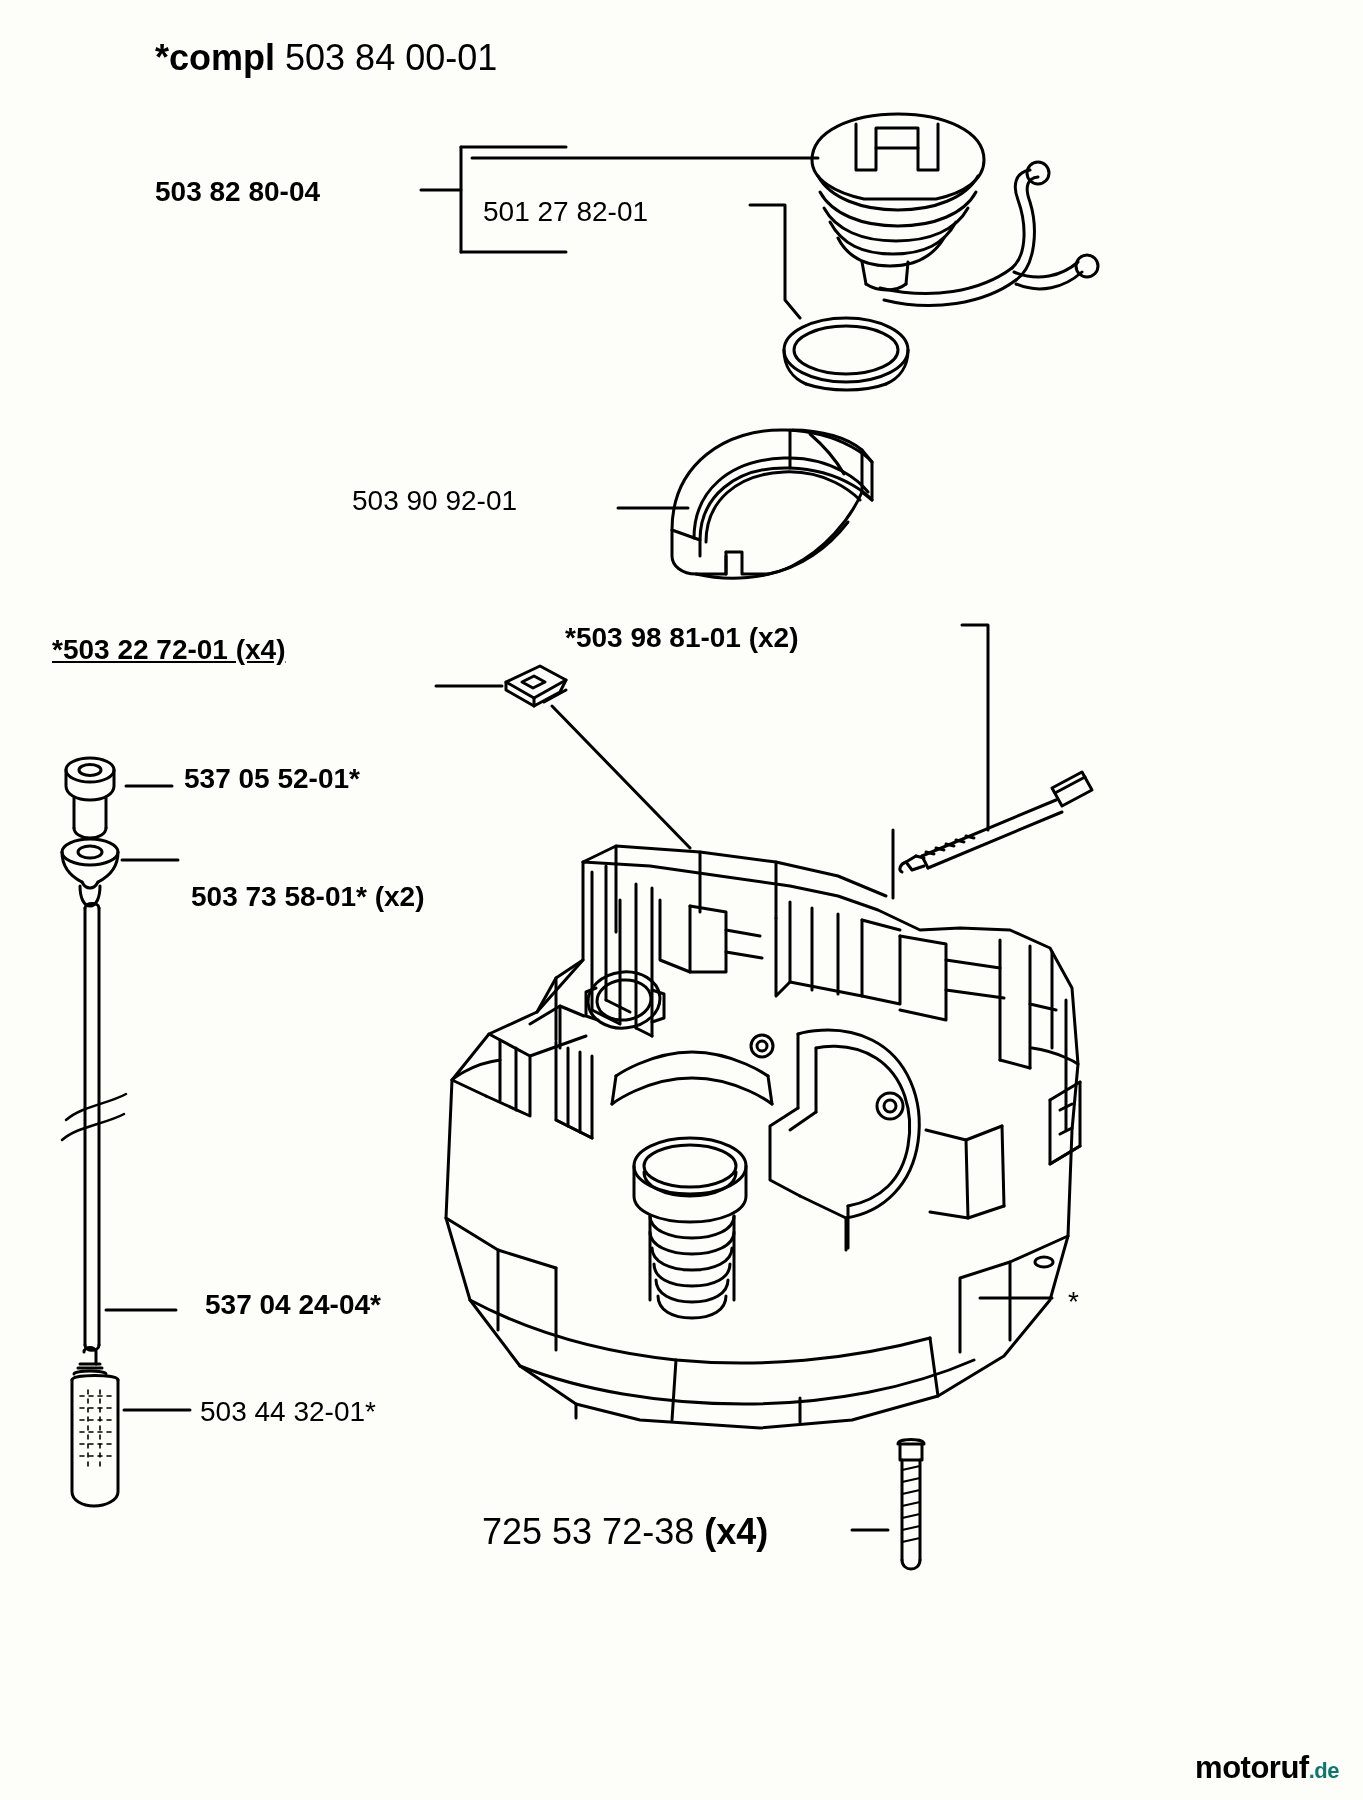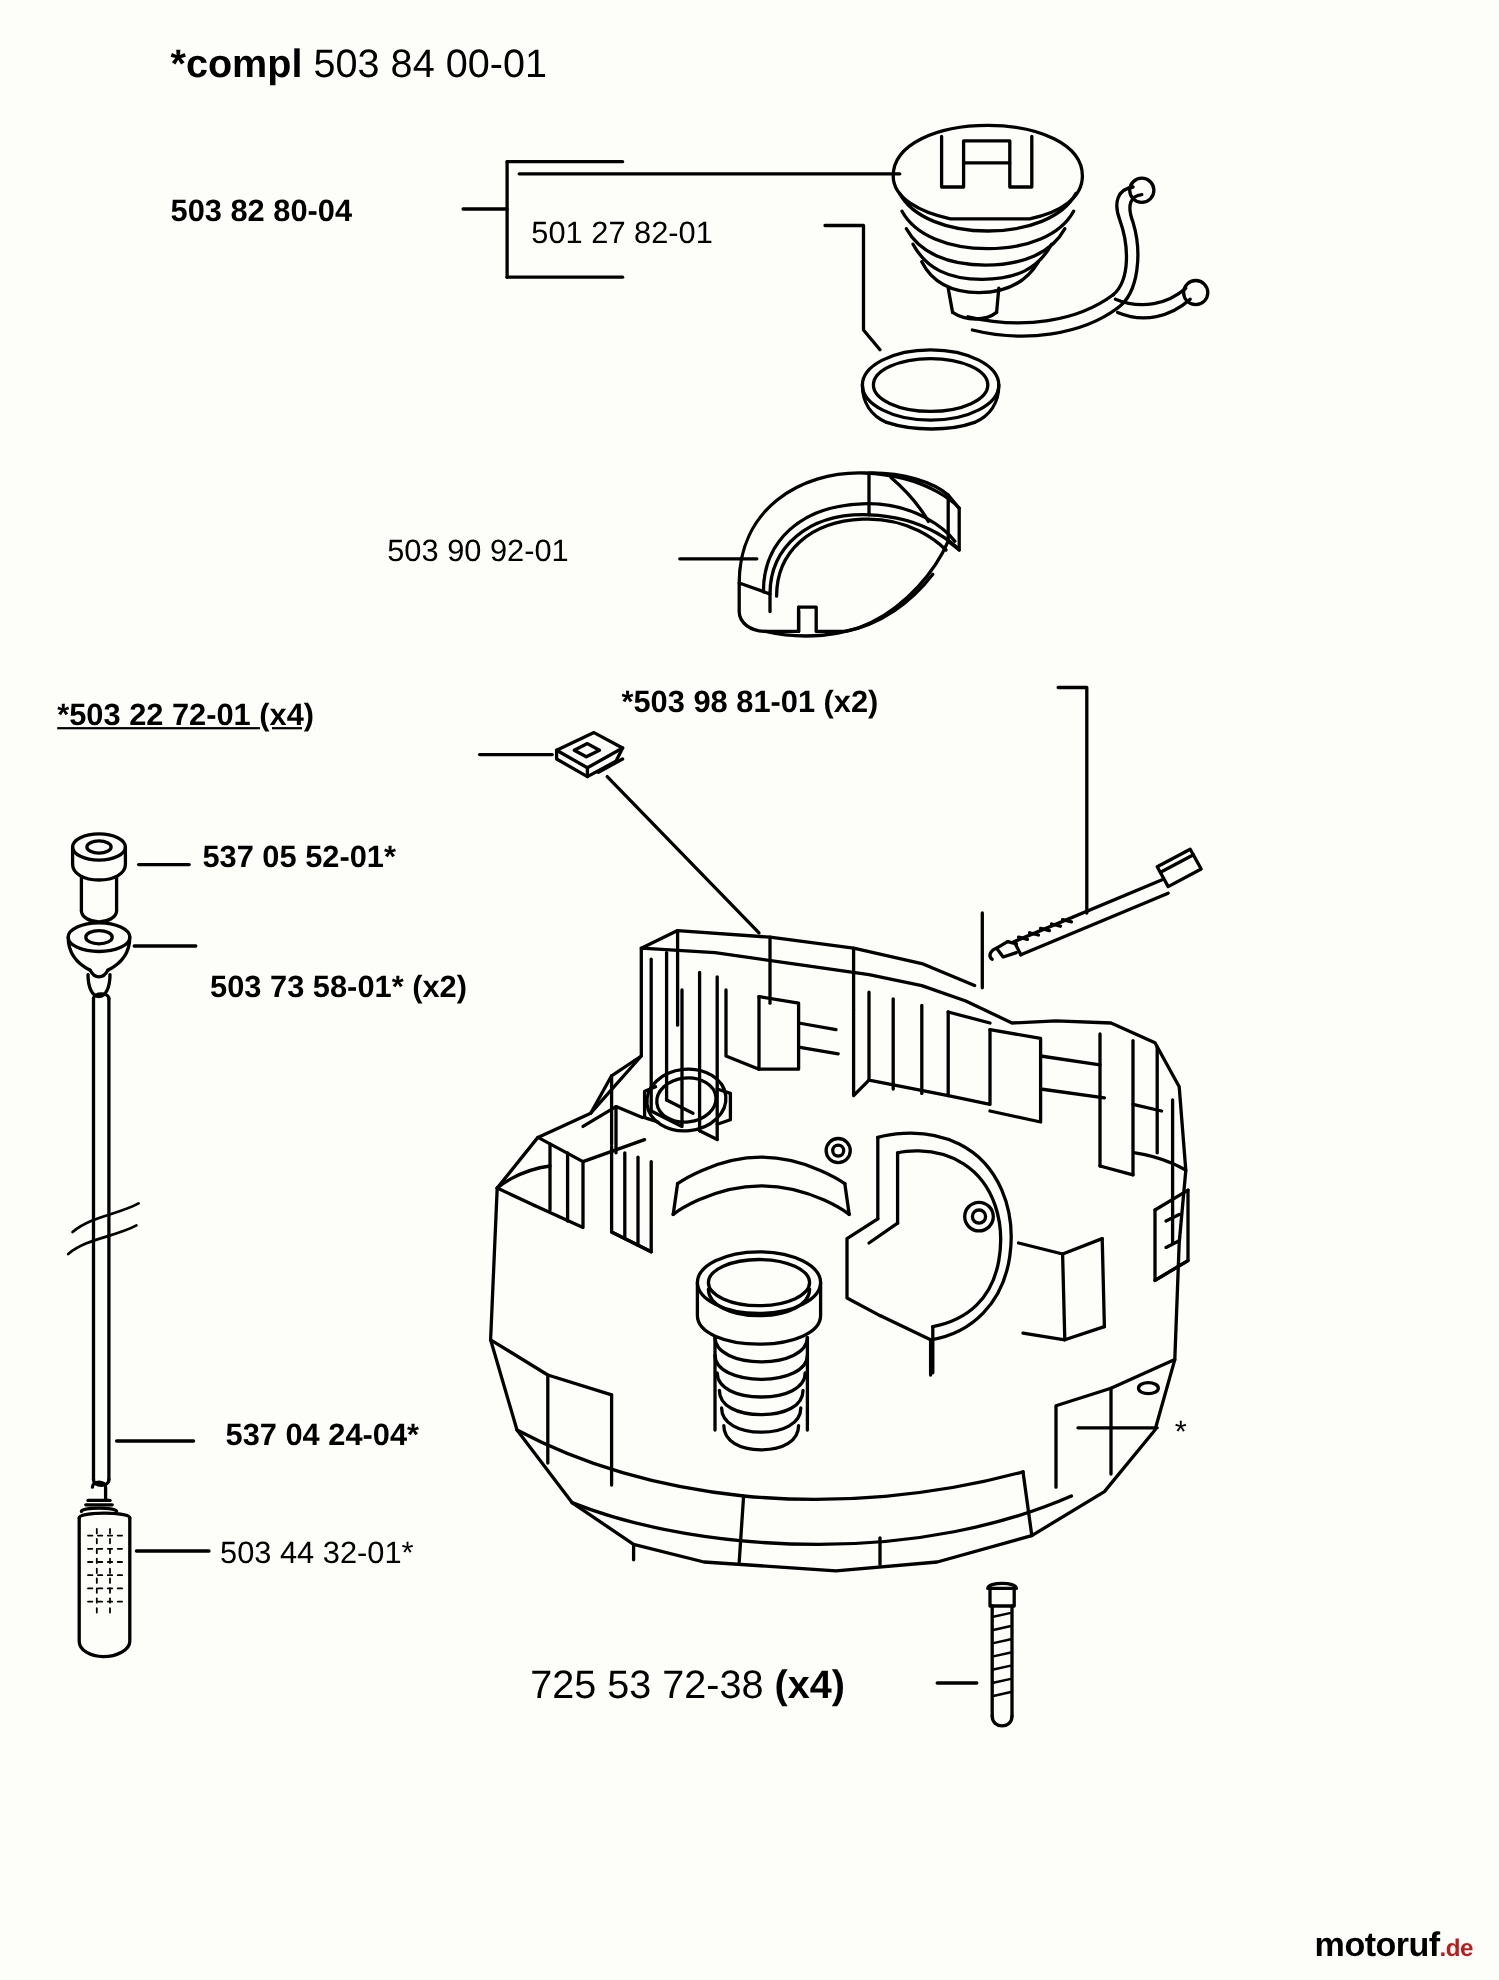--- a/index.html
+++ b/index.html
@@ -42,21 +42,21 @@
   #watermark {
     position: absolute;
     right: 24px;
     bottom: 14px;
     font-family: "Liberation Sans", sans-serif;
     font-size: 31px;
     font-weight: 700;
     letter-spacing: -0.5px;
   }
   #watermark .wm-main { color: #000000; }
-  #watermark .wm-suffix { color: #b91c1c; font-size: 22px; }
+  #watermark .wm-suffix { color: #0f766e; font-size: 22px; }
 </style>
 </head>
 <body>
 
 <div id="page">
 
   <svg id="artwork" viewBox="0 0 1363 1800" xmlns="http://www.w3.org/2000/svg">
     <g fill="none" stroke="#000" stroke-width="3" stroke-linecap="round" stroke-linejoin="round">
 
       <g stroke-width="3">

